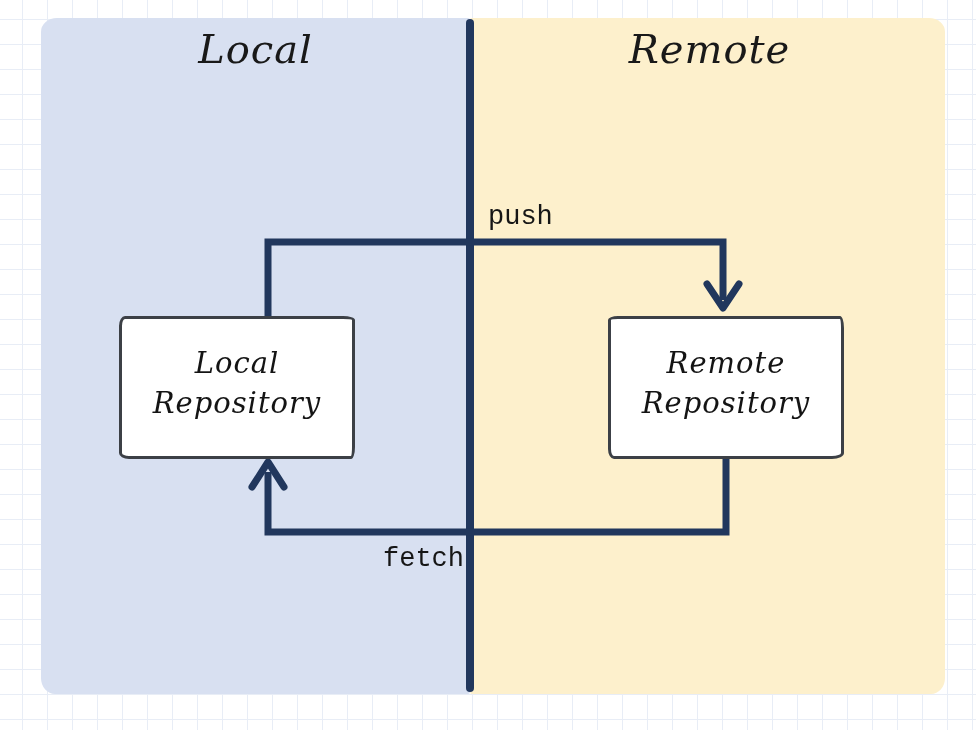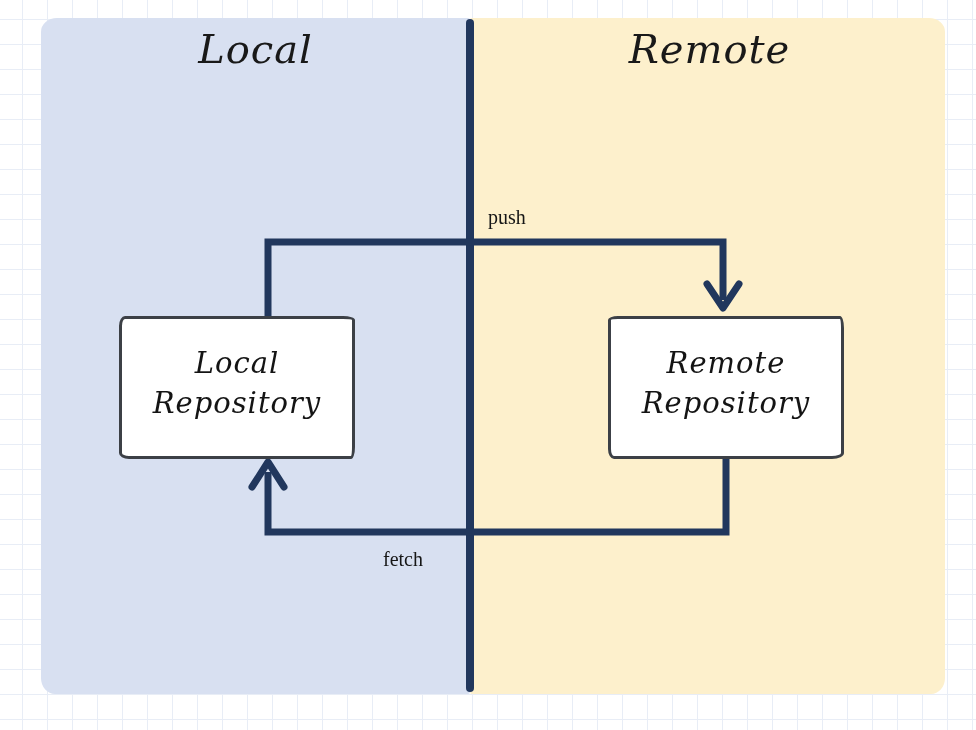--- a/index.html
+++ b/index.html
@@ -97,22 +97,22 @@
     font-size: 29px;
     line-height: 40px;
     color: #141414;
     letter-spacing: 1px;
   }
   .node-local  { left: 119px; border-radius: 6px 12px 4px 10px / 10px 4px 12px 6px; }
   .node-remote { left: 608px; border-radius: 10px 4px 12px 6px / 4px 12px 6px 10px; }
 
   .edge-label {
     position: absolute;
-    font-family: Liberation Serif, serif;
-    font-size: 20px;
+    font-family: Liberation Mono, monospace;
+    font-size: 27px;
     line-height: 30px;
     color: var(--label_text, #161616);
   }
   .label-push  { left: 488px; top: 202px; }
   .label-fetch { left: 383px; top: 544px; }
 </style>
 </head>
 <body>
 
 <div class="canvas" style="--local_region: #d8e0f1; --remote_region: #fdf0cc; --ink: #21375d; --box_border: #3c4046; --box_fill: #ffffff; --label_text: #161616; --grid_line: #e8edf6; --background: #ffffff;">

